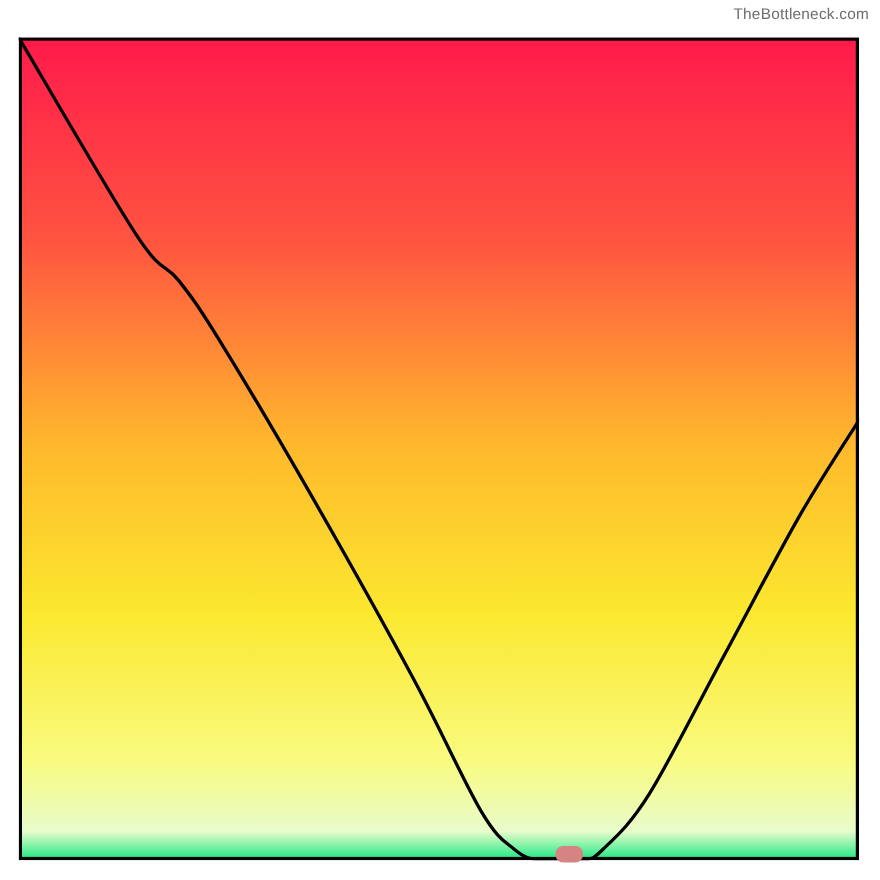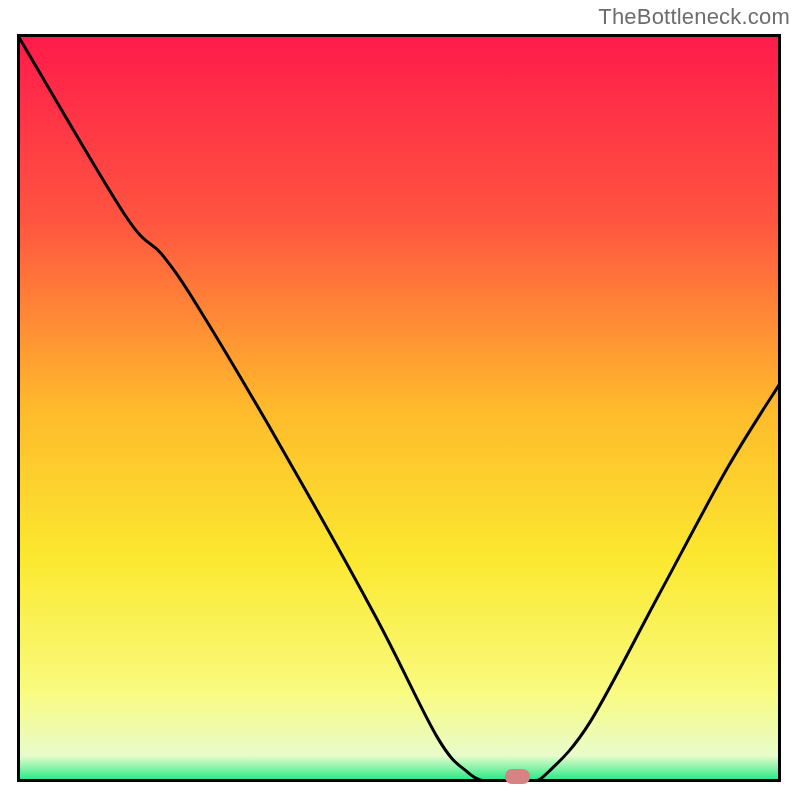--- a/index.html
+++ b/index.html
@@ -7,21 +7,21 @@
     width: 800px;
     height: 800px;
     background: #ffffff;
     font-family: Arial, Helvetica, sans-serif;
     position: relative;
   }
   .attribution {
     position: absolute;
     top: 4px;
     right: 10px;
-    font-size: 22px;
+    font-size: 14px;
     font-weight: 500;
     color: #6d6d6d;
     letter-spacing: 0.2px;
   }
   .chart-wrap {
     position: absolute;
     top: 34px;
     left: 17px;
     width: 764px;
     height: 748px;

